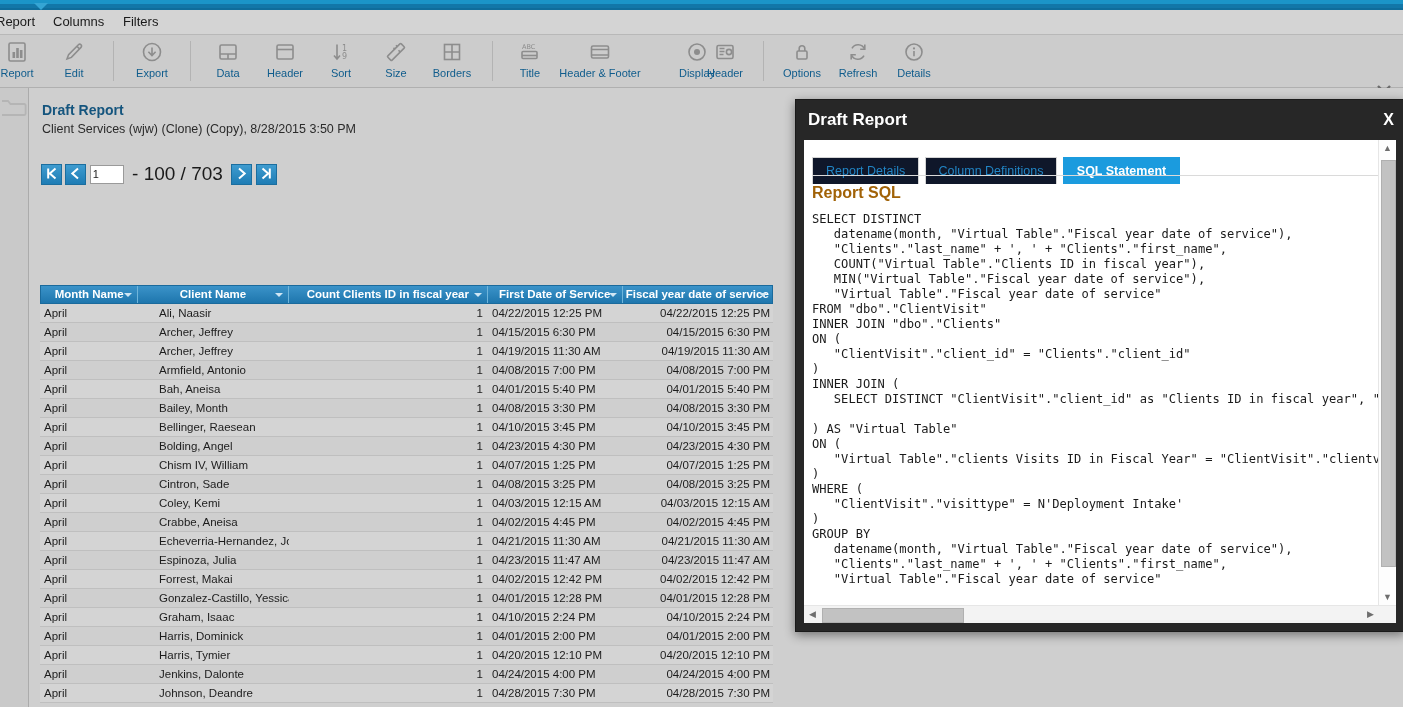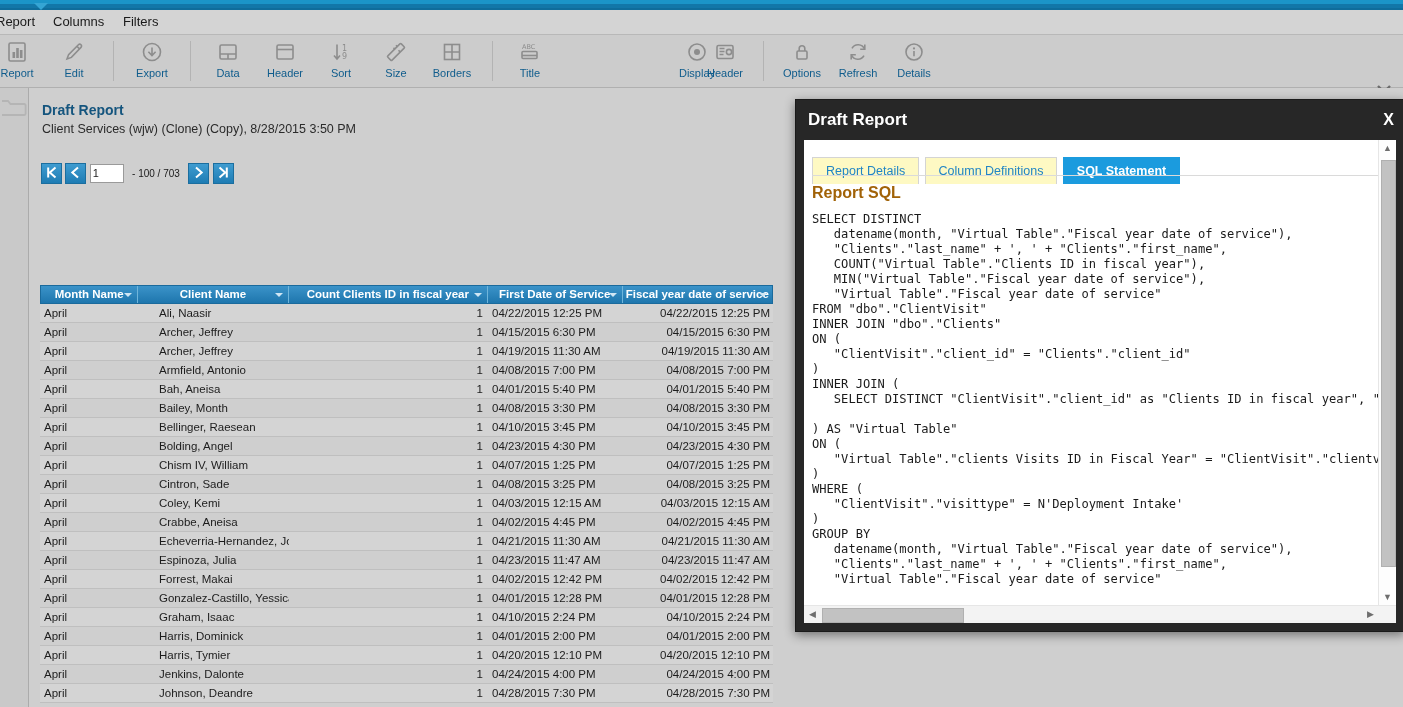--- a/index.html
+++ b/index.html
@@ -49,21 +49,21 @@
   #reportpane{position:absolute;left:29px;top:88px;width:1374px;height:619px;background:#cfcfcf;}
   #rtitle{position:absolute;left:13px;top:14px;font-size:14px;font-weight:bold;color:#15557e;}
   #rsub{position:absolute;left:13px;top:34px;font-size:12.5px;color:#2b2b2b;}
 
   
   #pager{position:absolute;left:12px;top:75px;height:20px;}
   .pgbtn{display:inline-block;vertical-align:middle;width:19px;height:19px;
      background:linear-gradient(#3f9cd0,#1e7cb4);border:1px solid #1b6e9f;cursor:pointer;position:relative;}
   .pgbox{display:inline-block;vertical-align:middle;width:28px;height:17px;background:#fff;
      border:1px solid #9a9a9a;font-size:11px;padding:0 2px;line-height:17px;color:#222;}
-  .pgtxt{display:inline-block;vertical-align:middle;font-size:10px;color:#1a1a1a;margin:0 5px;}
+  .pgtxt{display:inline-block;vertical-align:middle;font-size:19px;color:#1a1a1a;margin:0 5px;}
 
   
   #grid{position:absolute;left:11px;top:197px;width:733px;}
   #gridhead{display:flex;height:17px;background:#2e86c0;
      background:linear-gradient(#3b93c9,#1e76ad);border:1px solid #1a6a9c;}
   #gridhead .hc{position:relative;color:#fff;font-size:11.5px;font-weight:bold;
      line-height:17px;text-align:center;border-right:1px solid #6fb5db;overflow:hidden;white-space:nowrap;cursor:pointer;}
   #gridhead .hc:last-child{border-right:none;}
   .sortarrow{position:absolute;right:5px;top:7px;width:0;height:0;
      border-left:4px solid transparent;border-right:4px solid transparent;border-top:4px solid #cfe6f4;}
@@ -81,21 +81,21 @@
 
   
   #dlg{position:absolute;left:795px;top:99px;width:608px;height:531px;
      background:#272727;border:1px solid #1a1a1a;box-shadow:0 3px 10px rgba(0,0,0,.45);}
   #dlgtitle{position:absolute;left:12px;top:10px;font-size:17px;color:#fff;font-weight:bold;}
   #dlgclose{position:absolute;right:10px;top:11px;font-size:16px;color:#fff;font-weight:bold;cursor:pointer;}
   #dlgbody{position:absolute;left:8px;top:40px;width:592px;height:483px;background:#fff;overflow:hidden;}
 
   #tabs{position:absolute;left:8px;top:8px;height:28px;}
   .tab{display:inline-block;height:26px;line-height:26px;padding:0 13px;font-size:12.5px;
-     background:#fef9c3;border:1px solid #d4d4d4;border-bottom:none;color:#2185c5;
+     background:#0f172a;border:1px solid #d4d4d4;border-bottom:none;color:#2185c5;
      margin-right:2px;cursor:pointer;vertical-align:bottom;}
   .tab.active{background:#1b9bde;color:#fff;font-weight:bold;border-color:#1b9bde;margin-top:9px;}
   #tabrule{position:absolute;left:8px;top:35px;width:566px;height:1px;background:#dadada;}
 
   #sqlhead{position:absolute;left:8px;top:44px;font-size:16px;font-weight:bold;color:#a16207;}
   #sqlcode{position:absolute;left:8px;top:72px;width:566px;height:390px;overflow:hidden;
      font-family:"DejaVu Sans Mono", monospace;font-size:12.1px;line-height:15px;
      color:#1a1a1a;white-space:pre;}
 
   
@@ -217,20 +217,29 @@
     <span class="ic">
       <svg width="26" height="24" viewBox="0 0 26 24">
           <text class="icof" x="5" y="9" font-size="6.5" stroke="none" font-family="DejaVu Sans">ABC</text>
           <rect class="ico" x="5" y="11.5" width="15" height="7" rx="1"></rect>
           <path class="ico" d="M5 15.5h15"></path>
         </svg>
     </span>
     <span class="lb">Title</span>
   </div>
 
+  <div class="tbtn wide" style="left:552px;">
+    <span class="ic">
+      <svg width="24" height="24" viewBox="0 0 24 24">
+          <rect class="ico" x="3.5" y="6" width="17" height="12" rx="1.5"></rect>
+          <path class="ico" d="M3.5 9.5h17M3.5 15h17"></path>
+        </svg>
+    </span>
+    <span class="lb">Header &amp; Footer</span>
+  </div>
 
   <div class="tbtn" style="left:668px;">
     <span class="ic">
       <svg width="24" height="24" viewBox="0 0 24 24">
           <circle class="ico" cx="12" cy="12" r="8"></circle>
           <circle class="icof" cx="12" cy="12" r="3"></circle>
         </svg>
     </span>
     <span class="lb">Display</span>
   </div>

